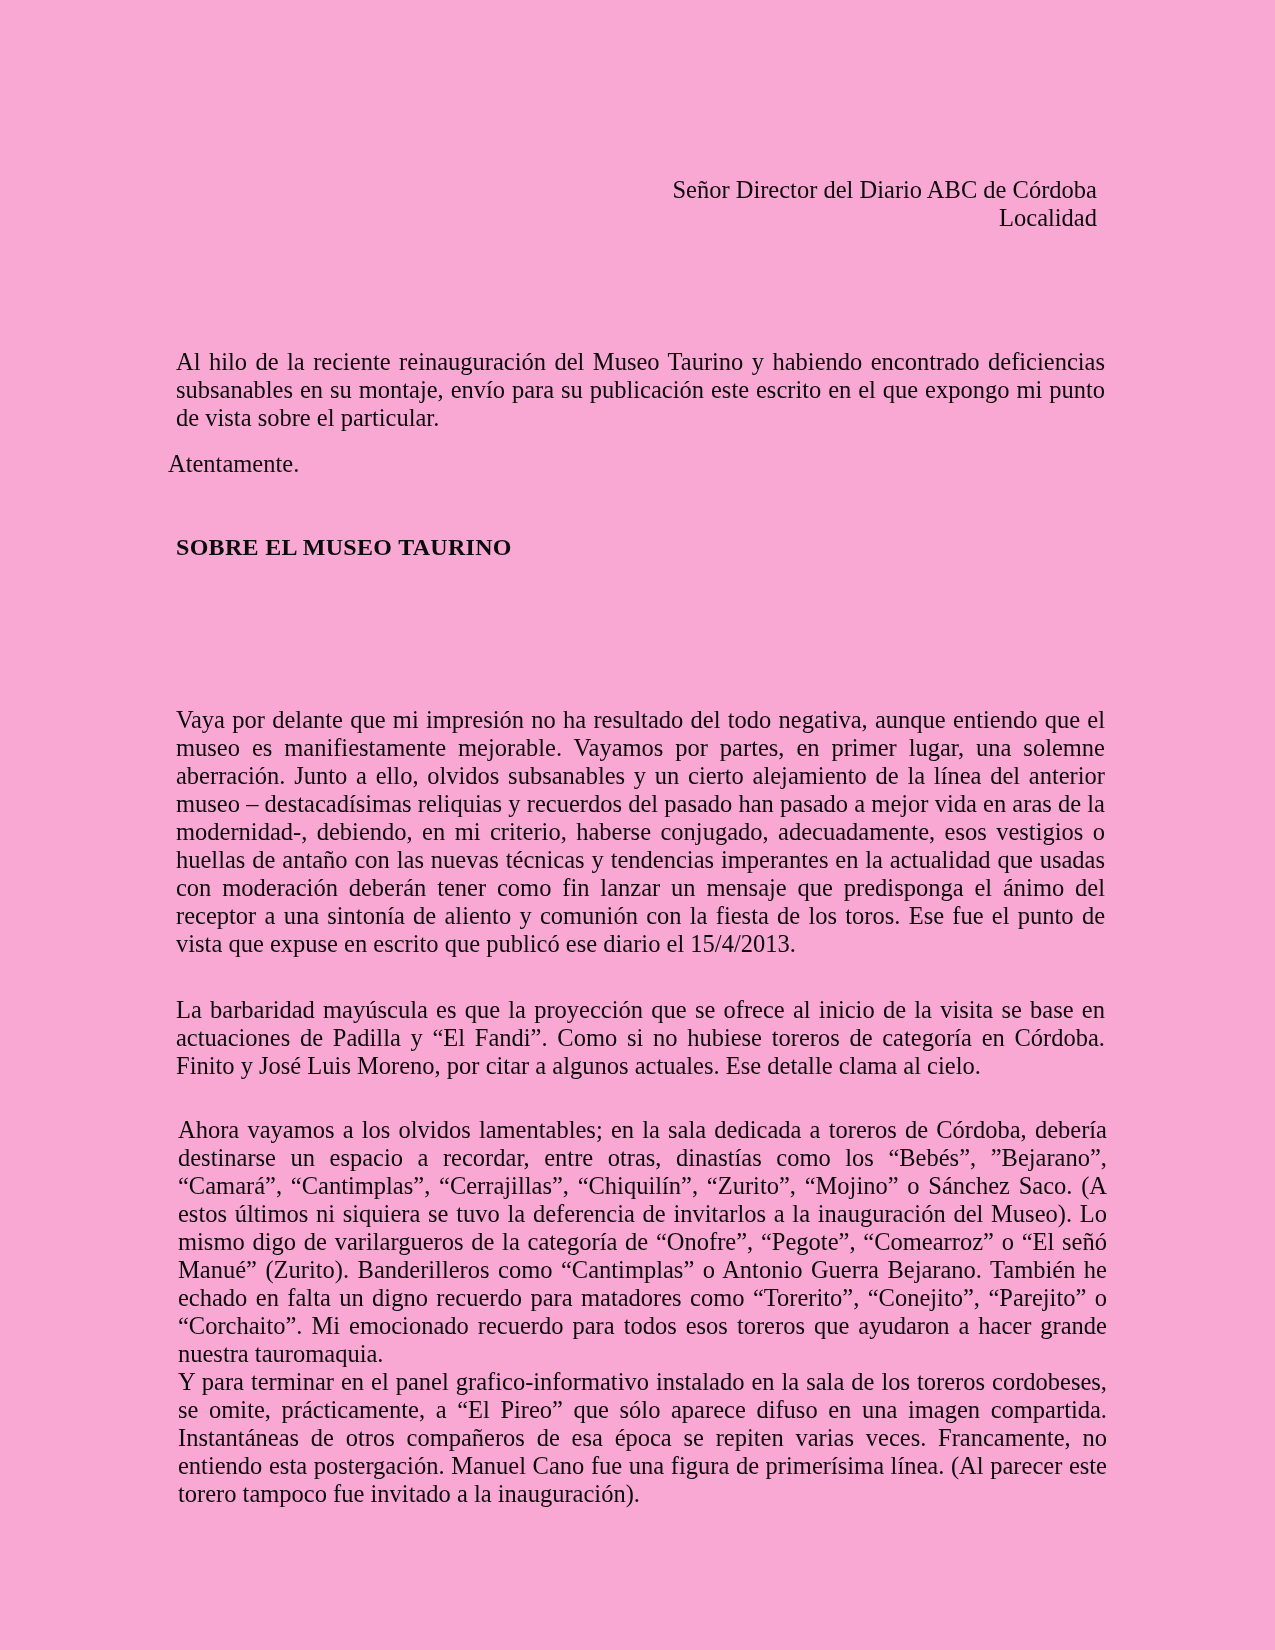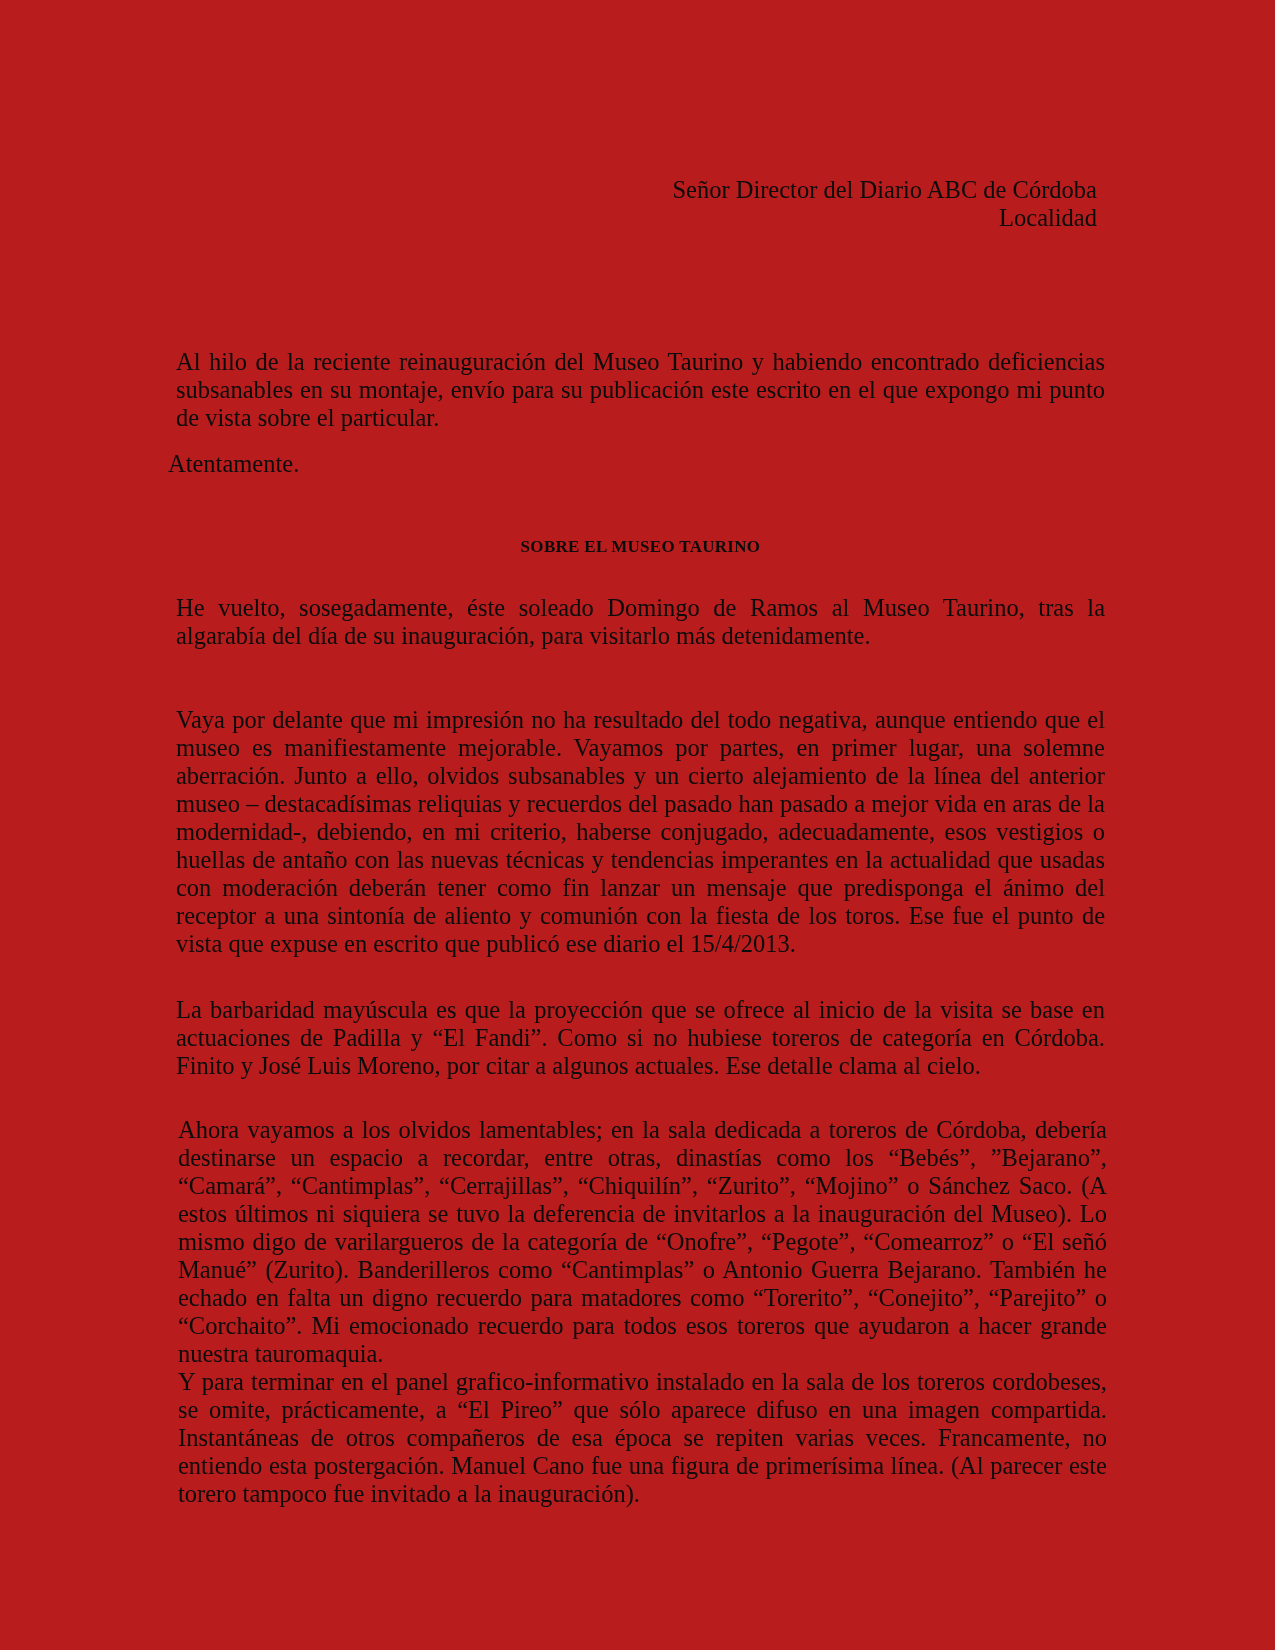--- a/index.html
+++ b/index.html
@@ -4,39 +4,39 @@
 <style>
   html, body {
     margin: 0;
     padding: 0;
     background: #e8e8e8;
   }
   .page {
     position: relative;
     width: 1275px;
     height: 1650px;
-    background: #b91c1c;
+    background: #f9a8d4;
     color: #0c0c0c;
     font-family: "Liberation Serif", "DejaVu Serif", serif;
     font-size: 24.5px;
     line-height: 28px;
     overflow: hidden;
   }
   .block {
     position: absolute;
     left: 168px;
     width: 929px;
     margin: 0;
   }
   .recipient      { top: 176px; text-align: right; }
   .salutation     { top: 288px; text-align: left; }
   .intro          { top: 340px; text-align: justify; }
   .closing        { top: 450px; text-align: left; }
-  .title          { top: 524px; text-align: center; font-weight: bold;
-                    font-size: 17px; line-height: 30px; letter-spacing: 0.3px; }
+  .title          { top: 524px; font-weight: bold;
+                    font-size: 24px; line-height: 30px; letter-spacing: 0.3px; }
   .para1          { top: 586px; text-align: justify; }
   .para2          { top: 698px; text-align: justify; }
   .para3          { top: 988px; text-align: justify; }
   .para45         { top: 1116px; margin-left: 10px; }
   .para45 p       { margin: 0; text-align: justify; }
   p.block, h1.block { margin: 8px; }
 </style>
 </head>
 <body>
 
@@ -47,21 +47,20 @@
     <div>Localidad</div>
   </div>
 
 
   <p class="block intro">Al hilo de la reciente reinauguración del Museo Taurino y habiendo encontrado deficiencias subsanables en su montaje, envío para su publicación este escrito en el que expongo mi punto de vista sobre el particular.</p>
 
   <div class="block closing">Atentamente.</div>
 
   <h1 class="block title">SOBRE EL MUSEO TAURINO</h1>
 
-  <p class="block para1">He vuelto, sosegadamente, éste soleado Domingo de Ramos al Museo Taurino, tras la algarabía del día de su inauguración, para visitarlo más detenidamente.</p>
 
   <p class="block para2">Vaya por delante que mi impresión no ha resultado del todo negativa, aunque entiendo que el museo es manifiestamente mejorable. Vayamos por partes, en primer lugar, una solemne aberración. Junto a ello, olvidos subsanables y un cierto alejamiento de la línea del anterior museo – destacadísimas reliquias y recuerdos del pasado han pasado a mejor vida en aras de la modernidad-, debiendo, en mi criterio, haberse conjugado, adecuadamente, esos vestigios o huellas de antaño con las nuevas técnicas y tendencias imperantes en la actualidad que usadas con moderación deberán tener como fin lanzar un mensaje que predisponga el ánimo del receptor a una sintonía de aliento y comunión con la fiesta de los toros. Ese fue el punto de vista que expuse en escrito que publicó ese diario el 15/4/2013.</p>
 
   <p class="block para3">La barbaridad mayúscula es que la proyección que se ofrece al inicio de la visita se base en actuaciones de Padilla y “El Fandi”. Como si no hubiese toreros de categoría en Córdoba. Finito y José Luis Moreno, por citar a algunos actuales. Ese detalle clama al cielo.</p>
 
   <div class="block para45">
     <p>Ahora vayamos a los olvidos lamentables; en la sala dedicada a toreros de Córdoba, debería destinarse un espacio a recordar, entre otras, dinastías como los “Bebés”, ”Bejarano”, “Camará”, “Cantimplas”, “Cerrajillas”, “Chiquilín”, “Zurito”, “Mojino” o Sánchez Saco. (A estos últimos ni siquiera se tuvo la deferencia de invitarlos a la inauguración del Museo). Lo mismo digo de varilargueros de la categoría de “Onofre”, “Pegote”, “Comearroz” o “El señó Manué” (Zurito). Banderilleros como “Cantimplas” o Antonio Guerra Bejarano. También he echado en falta un digno recuerdo para matadores como “Torerito”, “Conejito”, “Parejito” o “Corchaito”. Mi emocionado recuerdo para todos esos toreros que ayudaron a hacer grande nuestra tauromaquia.</p>
     <p>Y para terminar en el panel grafico-informativo instalado en la sala de los toreros cordobeses, se omite, prácticamente, a “El Pireo” que sólo aparece difuso en una imagen compartida. Instantáneas de otros compañeros de esa época se repiten varias veces. Francamente, no entiendo esta postergación. Manuel Cano fue una figura de primerísima línea. (Al parecer este torero tampoco fue invitado a la inauguración).</p>
   </div>
 

